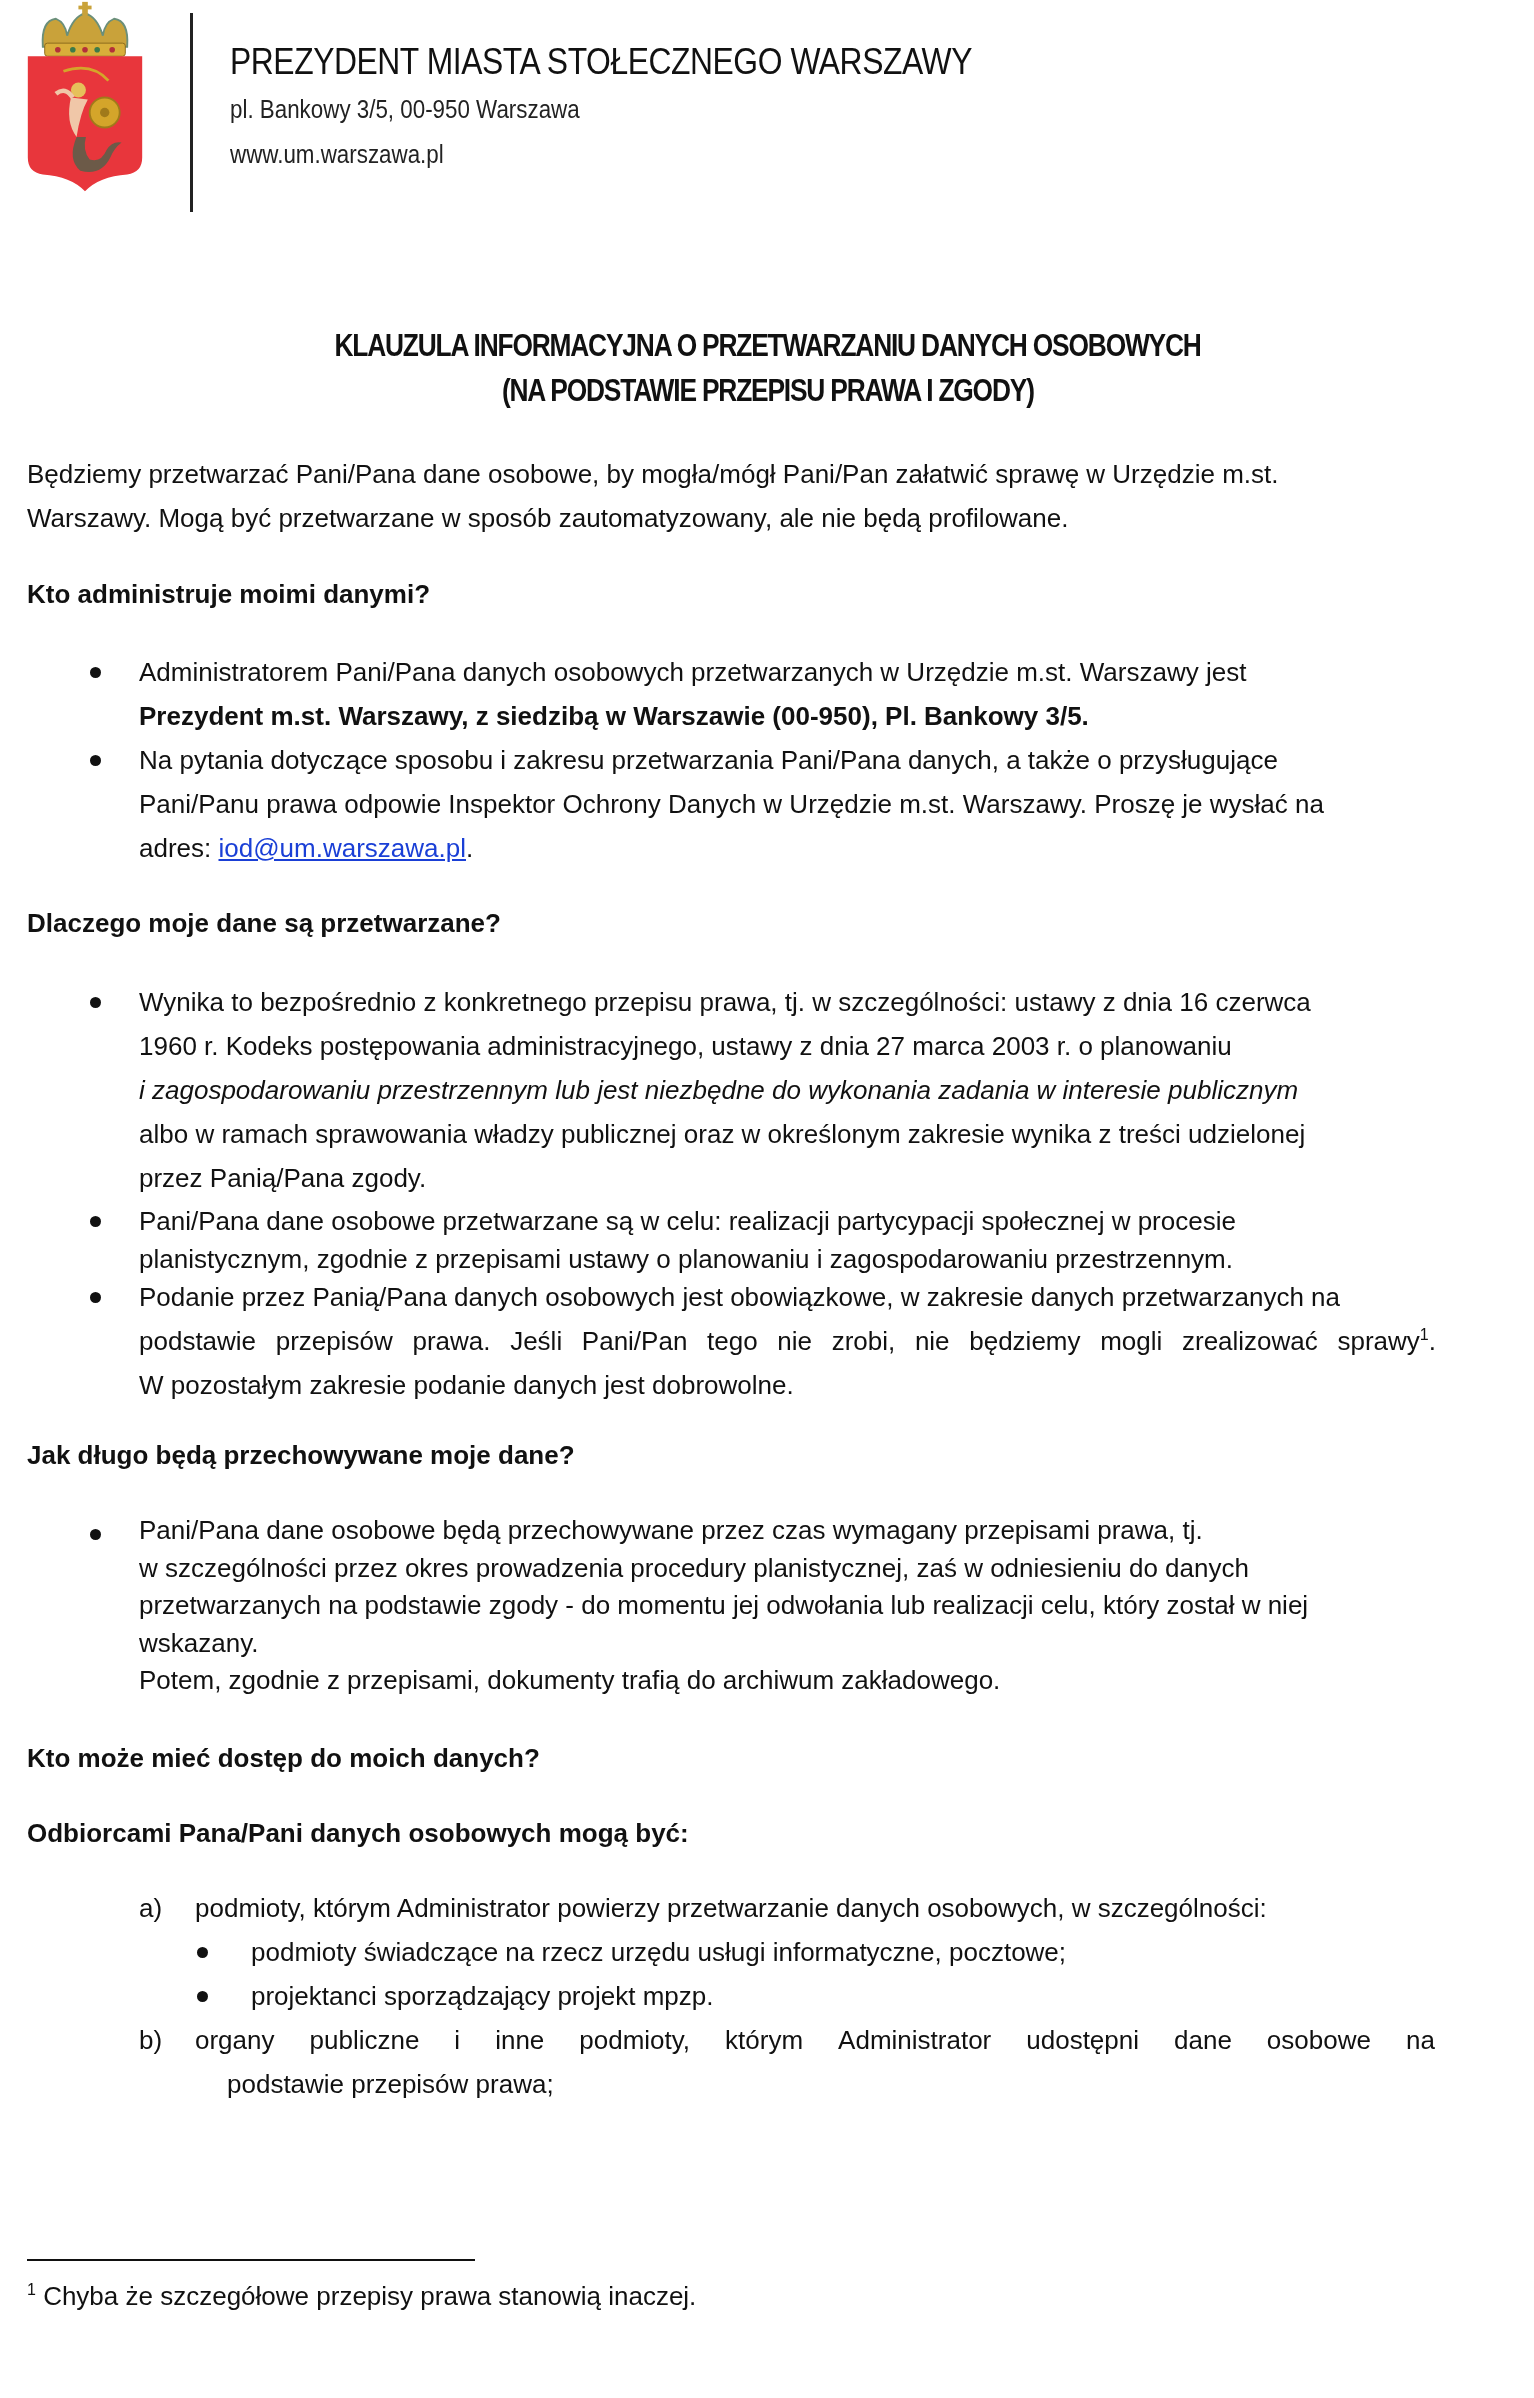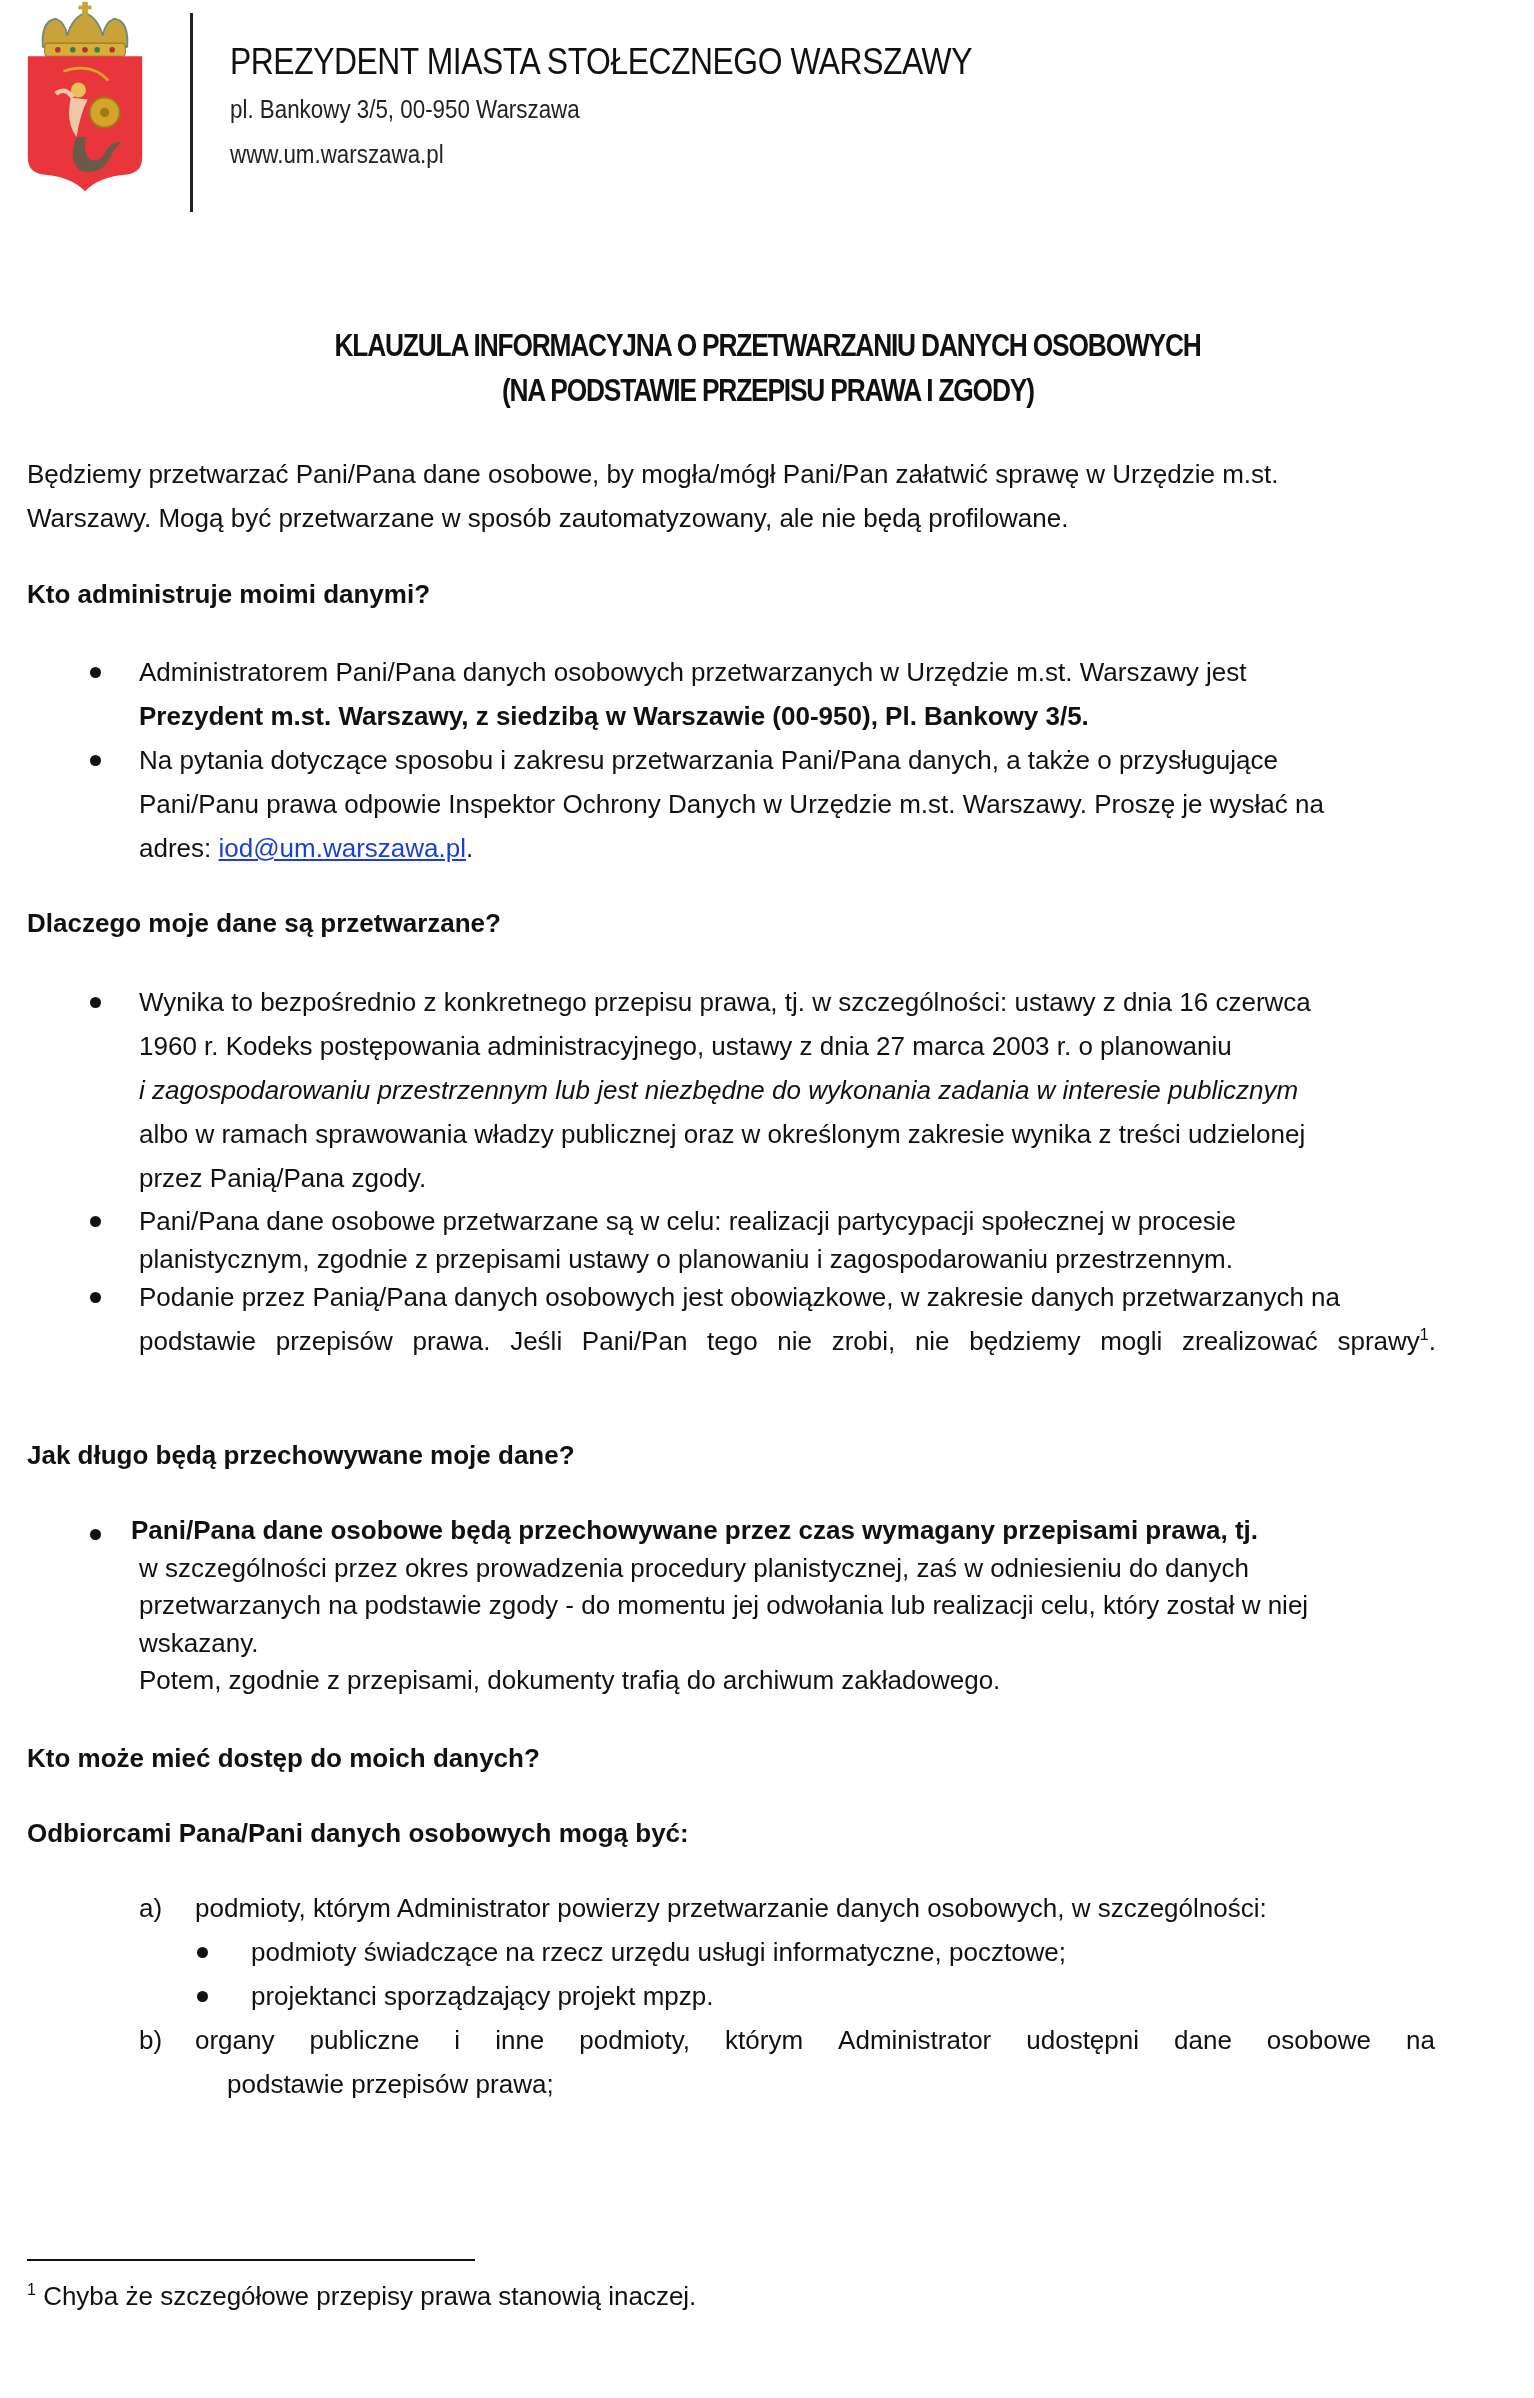--- a/index.html
+++ b/index.html
@@ -130,25 +130,26 @@
       <span>Pani/Pan</span>
       <span>tego</span>
       <span>nie</span>
       <span>zrobi,</span>
       <span>nie</span>
       <span>będziemy</span>
       <span>mogli</span>
       <span>zrealizować</span>
       <span>sprawy<span class="sup">1</span>.</span>
     </div>
+  <div class="txt" style="left:139px; top:1363px;">W pozostałym zakresie podanie danych jest dobrowolne.</div>
 
   <div class="txt heading" style="top:1433px;">Jak długo będą przechowywane moje dane?</div>
 
   <div class="bullet" style="top:1529px;"></div>
-  <div class="txt" style="left:131px; top:1512px; line-height:37px;font-weight:bold;">Pani/Pana dane osobowe będą przechowywane przez czas wymagany przepisami prawa, tj.</div>
+  <div class="txt" style="left:139px; top:1512px; line-height:37px;">Pani/Pana dane osobowe będą przechowywane przez czas wymagany przepisami prawa, tj.</div>
   <div class="txt" style="left:139px; top:1550px; line-height:37px;">w szczególności przez okres prowadzenia procedury planistycznej, zaś w odniesieniu do danych</div>
   <div class="txt" style="left:139px; top:1587px; line-height:37px;">przetwarzanych na podstawie zgody - do momentu jej odwołania lub realizacji celu, który został w niej</div>
   <div class="txt" style="left:139px; top:1625px; line-height:37px;">wskazany.</div>
   <div class="txt" style="left:139px; top:1662px; line-height:37px;">Potem, zgodnie z przepisami, dokumenty trafią do archiwum zakładowego.</div>
 
   <div class="txt heading" style="top:1736px;">Kto może mieć dostęp do moich danych?</div>
   <div class="txt heading" style="top:1811px;">Odbiorcami Pana/Pani danych osobowych mogą być:</div>
 
   <div class="txt" style="left:139px; top:1886px;">a)</div>
   <div class="txt" style="left:195px; top:1886px;">podmioty, którym Administrator powierzy przetwarzanie danych osobowych, w szczególności:</div>

